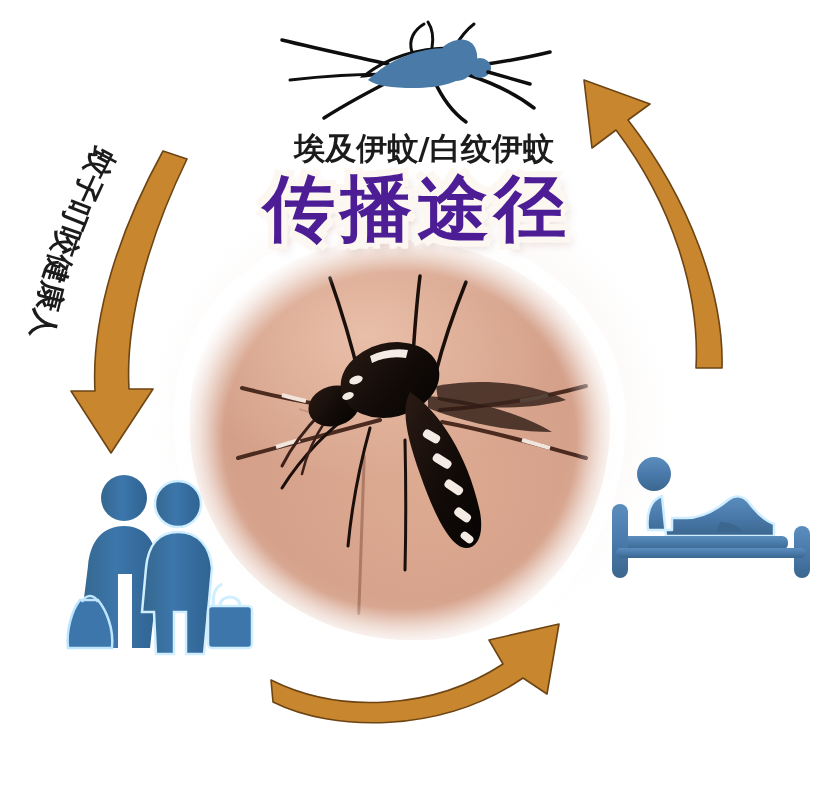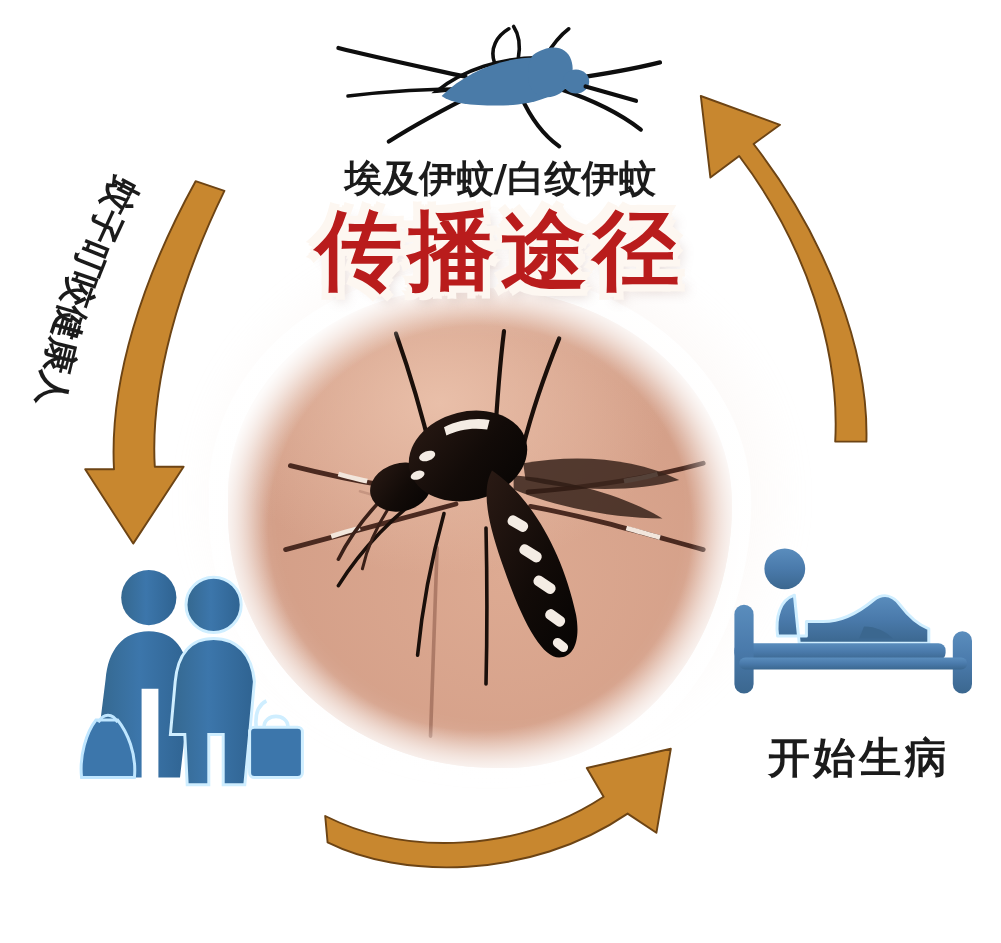--- a/index.html
+++ b/index.html
@@ -69,41 +69,42 @@
   
   .title {
     position: absolute;
     left: 0; right: 0;
     top: 172px;
     text-align: center;
     font-size: 72px;
     font-weight: 900;
     letter-spacing: 5px;
     line-height: 1.0;
-    color: #b91c1c;
+    color: #4c1d95;
     font-family: "DejaVu Sans", "Liberation Sans", sans-serif;
     text-shadow:
        3px 0 0 #fdf7f1, -3px 0 0 #fdf7f1, 0 3px 0 #fdf7f1, 0 -3px 0 #fdf7f1,
        4px 4px 0 #fdf7f1, -4px 4px 0 #fdf7f1, 4px -4px 0 #fdf7f1, -4px -4px 0 #fdf7f1,
        6px 6px 0 #fdf7f1, -6px 6px 0 #fdf7f1, 6px -6px 0 #fdf7f1, -6px -6px 0 #fdf7f1,
        7px 7px 10px rgba(160,120,110,0.30);
     white-space: nowrap;
     pointer-events: none;
   }
 
   
   .blue-mosquito { position: absolute; left: 268px; top: 18px; width: 300px; height: 112px; }
 
   
   .label {
     position: absolute;
     color: #1b1b1b;
     font-weight: 700;
     white-space: nowrap;
     font-family: "DejaVu Sans", "Liberation Sans", sans-serif;
+    margin-left: 14px;
   }
   .label-aedes  { left: 0; right: 0; top: 128px; text-align: center; font-size: 31px; letter-spacing: 0px; }
   .label-healthy{ left: 82px; top: 686px; font-size: 35px; letter-spacing: 3px; }
   .label-sick   { left: 640px; top: 608px; font-size: 35px; letter-spacing: 3px; }
 
   
   .arc-text {
     position: absolute;
     left: 0px;
     top: 128px;
@@ -297,15 +298,14 @@
              C 98 66, 112 58, 124 48 C 132 42, 140 44, 146 52
              C 152 60, 160 68, 170 72 L 170 84 L 62 84 Z" fill="url(#bg1)" stroke="#cfeeff" stroke-width="2.5" stroke-linejoin="round"></path>
     <path d="M116 70 C 126 70, 134 74, 140 80 L 112 80 Z" fill="#3b678f"></path>
 
     <rect x="8" y="84" width="176" height="14" rx="6" fill="url(#bg1)"></rect>
     <rect x="8" y="52" width="16" height="74" rx="8" fill="url(#bg1)"></rect>
     <rect x="190" y="74" width="16" height="52" rx="8" fill="url(#bg1)"></rect>
     <rect x="12" y="96" width="190" height="10" rx="5" fill="url(#bg1)"></rect>
   </svg>
 
-  <div class="label label-sick">开始生病</div>
 
 </div>
 
 </body></html>

